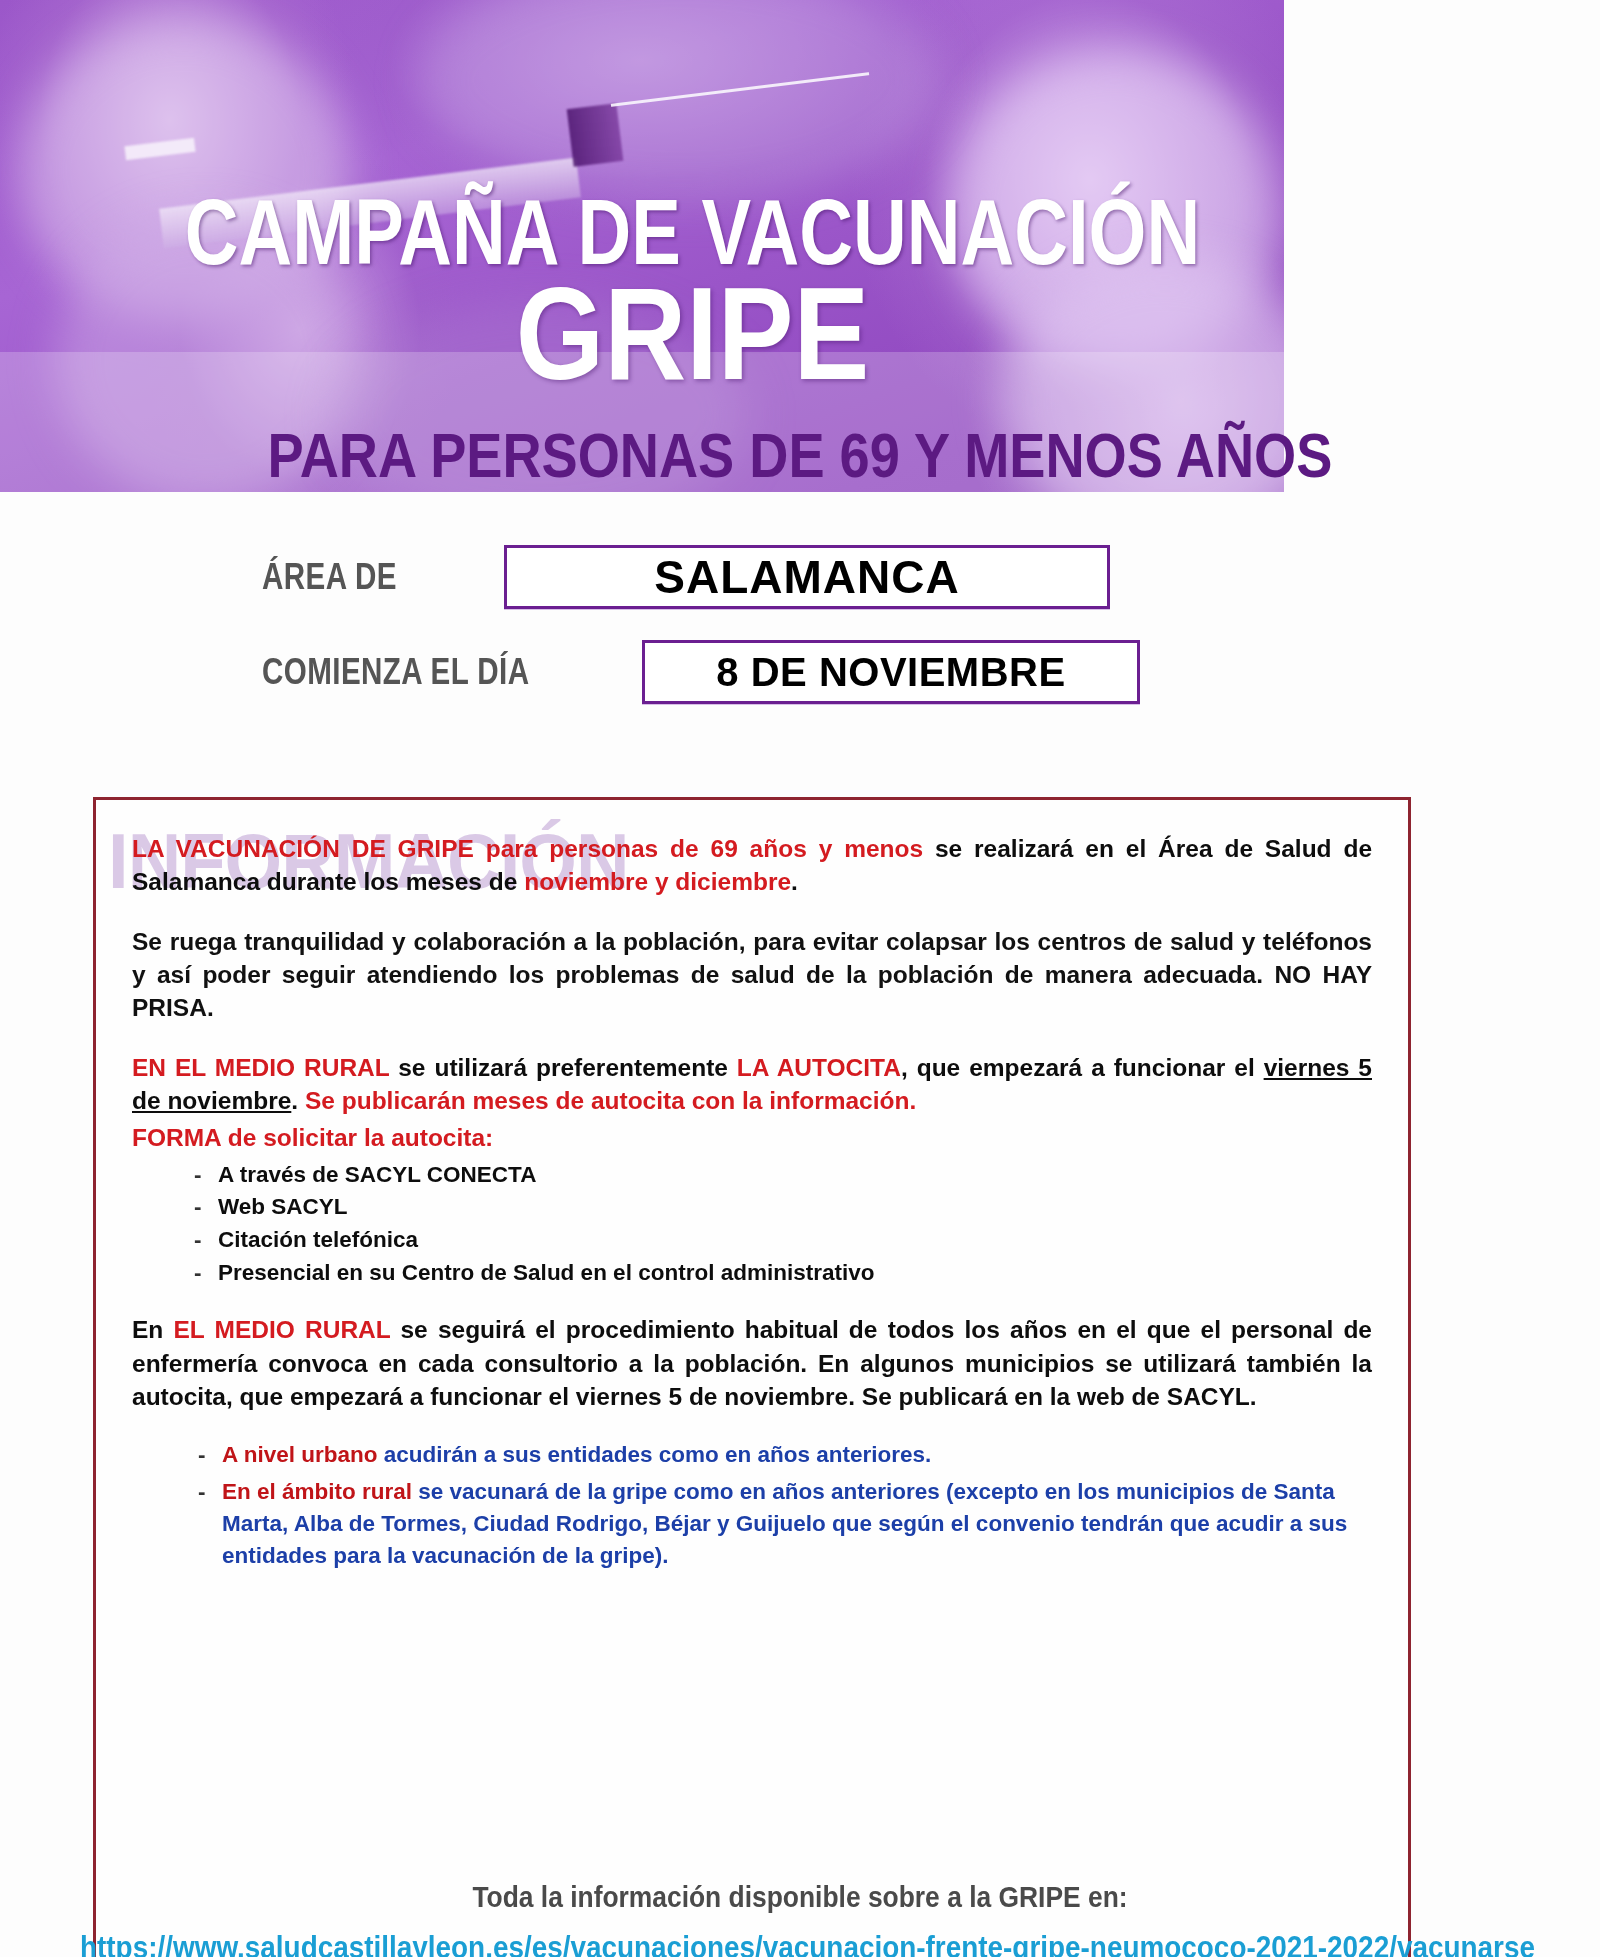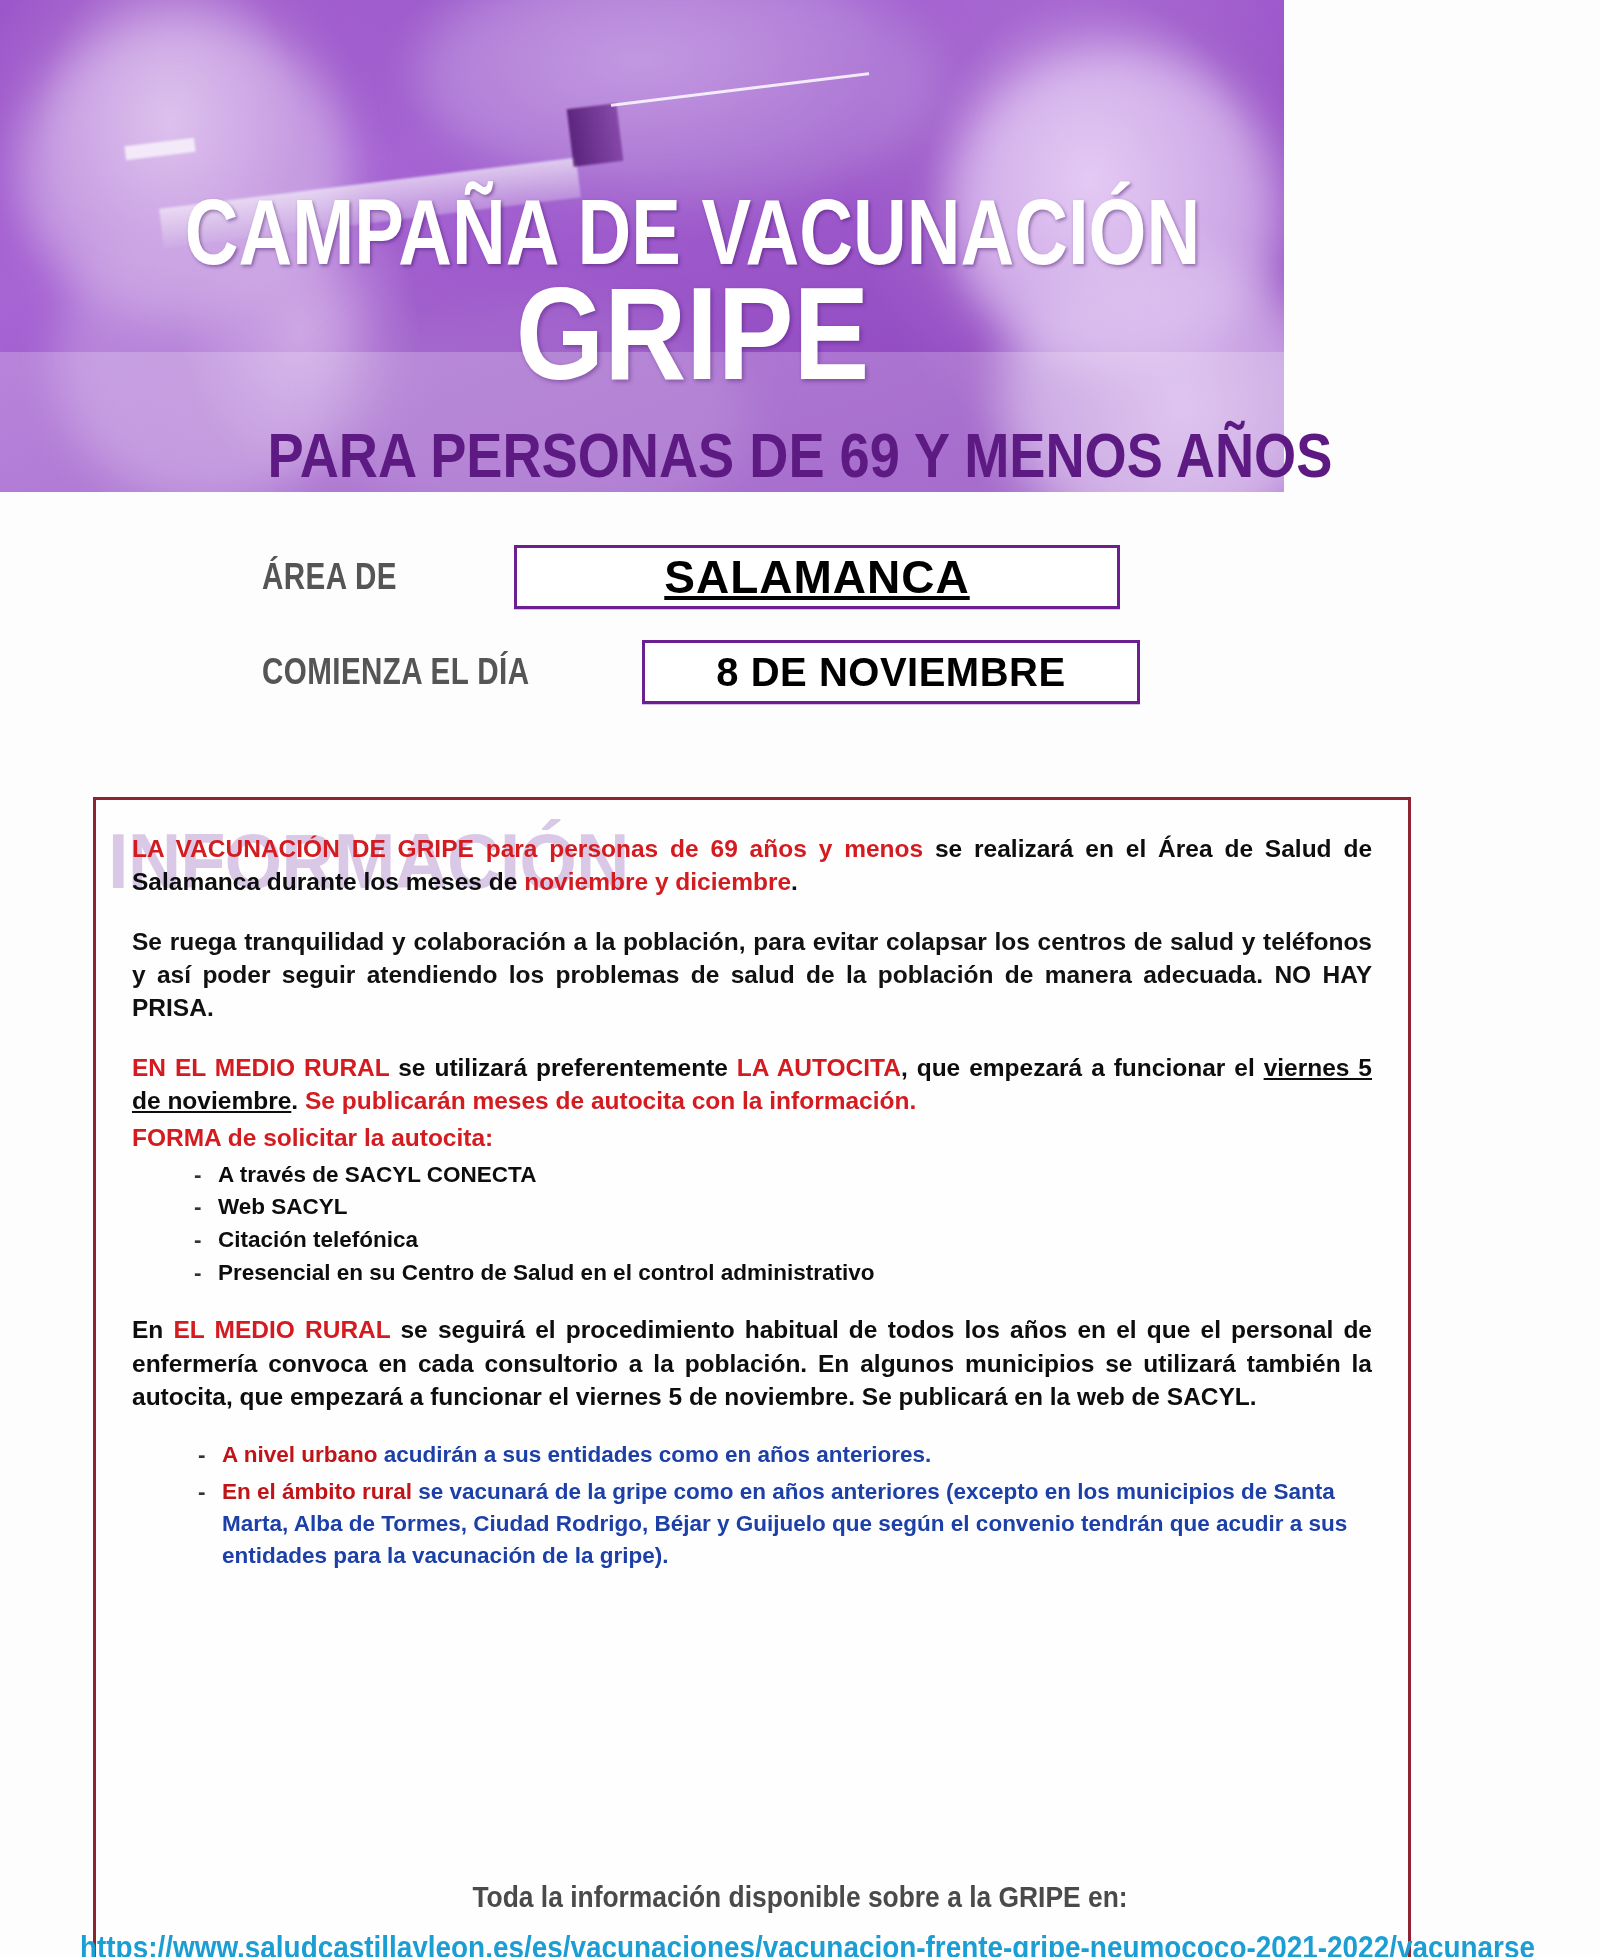--- a/index.html
+++ b/index.html
@@ -169,21 +169,21 @@
   }
   .field-value {
     color: #000000;
     font-family: "Liberation Sans", sans-serif;
     font-weight: bold;
     white-space: nowrap;
   }
 
   #row-area { left: 262px; top: 545px; }
   #row-area .field-label { width: 230px; }
-  #row-area .field-box  { width: 600px; height: 58px; margin-left: 22px; text-decoration: underline; }
+  #row-area .field-box  { width: 600px; height: 58px; margin-left: 12px; }
   #row-area .field-value{ font-size: 46px; letter-spacing: 1px; }
 
   #row-date { left: 262px; top: 640px; }
   #row-date .field-label { width: 348px; }
   #row-date .field-box  { width: 492px; height: 58px; margin-left: 32px; }
   #row-date .field-value{ font-size: 40px; letter-spacing: 0.5px; }
 
   
   .info-panel {
     position: absolute;

